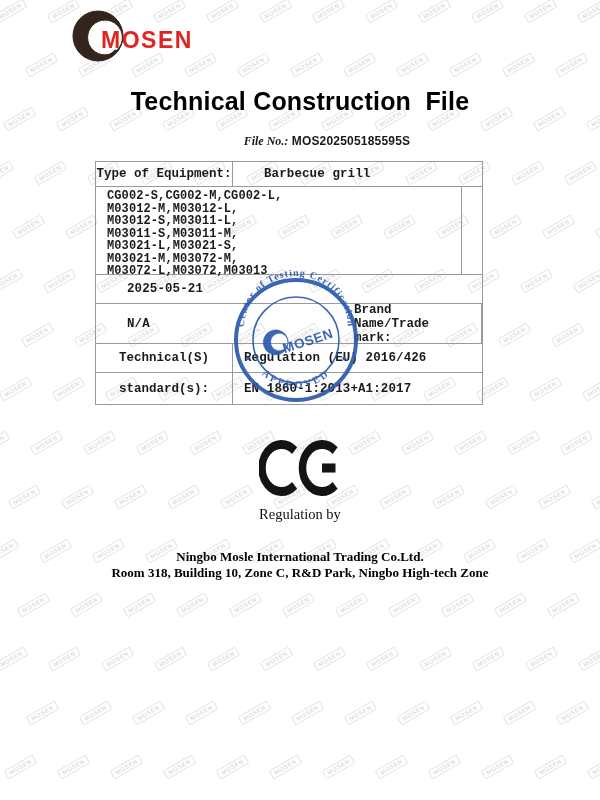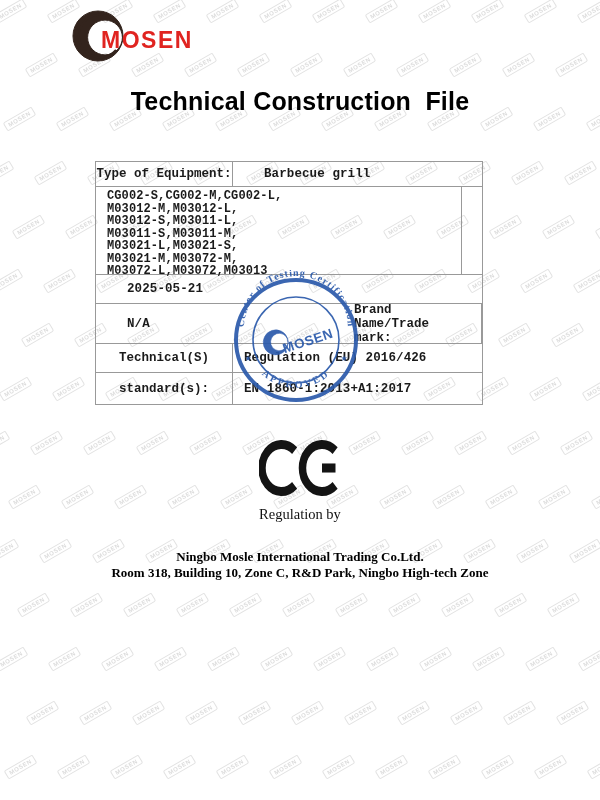--- a/index.html
+++ b/index.html
@@ -258,20 +258,24 @@
     </div>
 
   <div class="logo">
     <svg width="70" height="56" viewBox="0 0 70 56">
       <use href="#crescent" fill="#33241d" stroke="#33241d"></use>
     </svg>
     <span class="logo-text">MOSEN</span>
   </div>
 
   <div class="title">Technical Construction  File</div>
+  <div class="file-line">
+    <span class="file-label">File No.:</span>
+    <span class="file-value">MOS202505185595S</span>
+  </div>
 
   <div class="doc-table">
       <div class="trow">
         <div class="cell label">Type of Equipment:</div>
         <div class="cell value ind-a">Barbecue grill</div>
       </div>
       <div class="trow">
         <div class="cell value ind-b multiline">CG002-S,CG002-M,CG002-L,<br>M03012-M,M03012-L,<br>M03012-S,M03011-L,<br>M03011-S,M03011-M,<br>M03021-L,M03021-S,<br>M03021-M,M03072-M,<br>M03072-L,M03072,M03013</div>
         <div class="cell extra"></div>
       </div>

